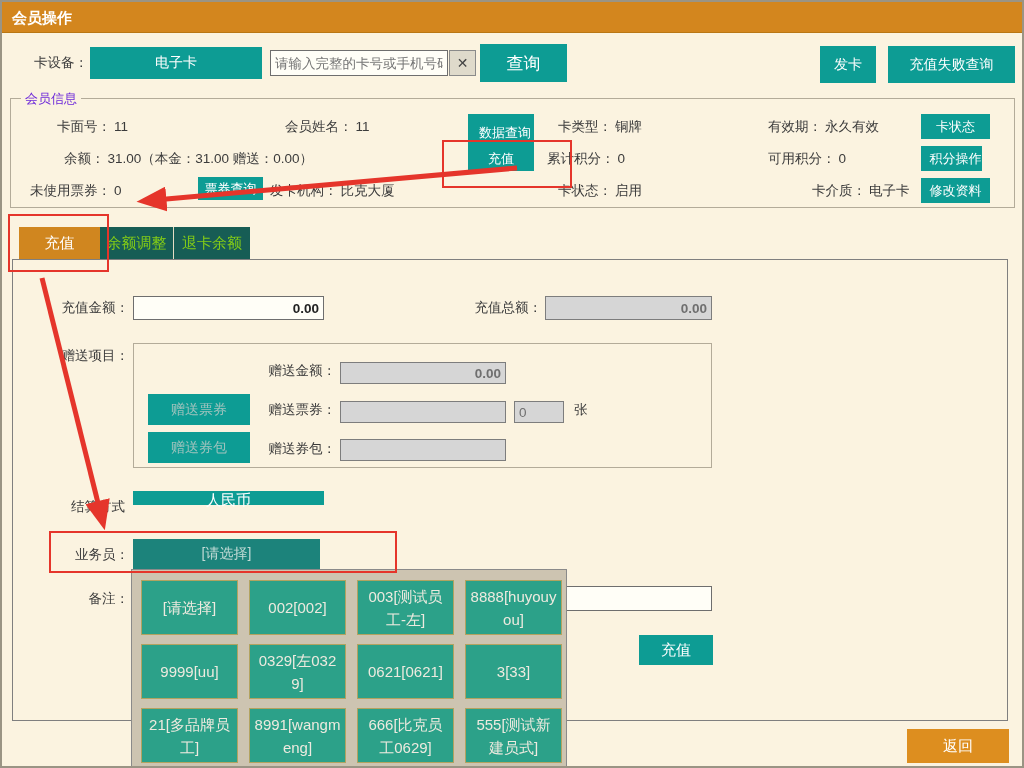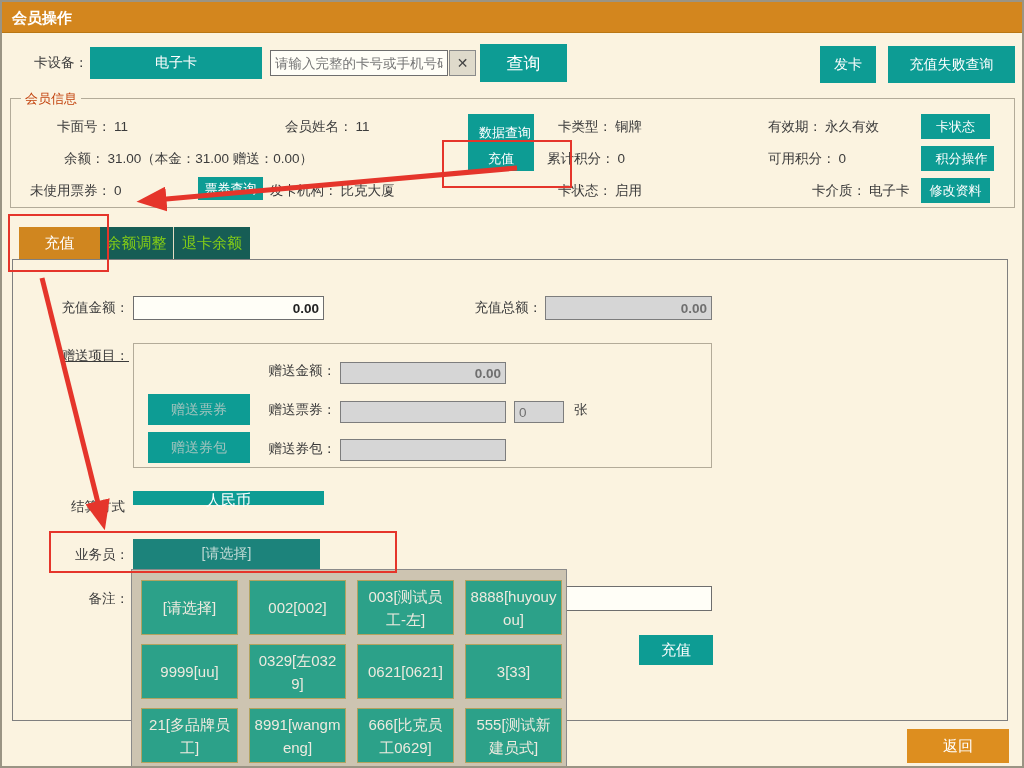--- a/index.html
+++ b/index.html
@@ -24,21 +24,21 @@
   .muted-text { color:#9FC3BD; }
   .inp {
     background:#FFFEF7; border:1px solid #6e6e6e; font-size:13.5px;
     color:#222; padding:0 4px; font-family:inherit;
   }
   .inp.num { text-align:right;font-weight:bold; }
   .inp:disabled, .inp.disabled {
     background:#D6D6D6; border:1px solid #7d7d7d; color:#6f6f6f;
   }
   .groupbox { border:1px solid #b3ab99; }
-  .legend { background:#FBF3E0; padding:0 4px; font-size:13px; color:#c2410c; }
+  .legend { background:#FBF3E0; padding:0 4px; font-size:13px; color:#6d28d9; }
   .tab { height:32px; color:#fff; font-size:15px; text-align:center; line-height:32px; float:left; }
   .tab.active { background:#D0861F; }
   .tab.inactive { background:#175D55; color:#84cc16; }
   .tab.sep { border-left:1px solid #e6ddc4; }
   #content-panel { border:1px solid #7f7f7f; background:#FBF3E0; }
   #dropdown-panel {
     background:#CDC4B1; border:1px solid #8a8a8a; z-index:20;
     display:grid; grid-template-columns:repeat(4,97px);
     grid-auto-rows:55px; gap:9px 11px; padding:10px 0 0 9px;
     align-content:start;
@@ -91,21 +91,21 @@
   <div class="abs lbl pair" style="left:62px;top:144px;line-height:25px;">
     <span>余额：</span><span class="val">31.00（本金：31.00 赠送：0.00）</span>
   </div>
   <button class="abs btn-teal" style="left:466px;top:144px;width:66px;height:25px;">充值</button>
   <div class="abs lbl pair" style="left:545px;top:144px;line-height:25px;">
     <span>累计积分：</span><span class="val">0</span>
   </div>
   <div class="abs lbl pair" style="left:766px;top:144px;line-height:25px;">
     <span>可用积分：</span><span class="val">0</span>
   </div>
-  <button class="abs btn-teal" style="left:919px;top:144px;width:73px;height:25px;padding-left:8px;">积分操作</button>
+  <button class="abs btn-teal" style="left:919px;top:144px;width:61px;height:25px;padding-left:8px;">积分操作</button>
 
   <div class="abs lbl pair" style="left:28px;top:176px;line-height:25px;">
     <span>未使用票券：</span><span class="val">0</span>
   </div>
   <button class="abs btn-teal" style="left:196px;top:175px;width:65px;height:23px;">票券查询</button>
   <div class="abs lbl pair" style="left:268px;top:176px;line-height:25px;">
     <span>发卡机构：</span><span class="val">比克大厦</span>
   </div>
   <div class="abs lbl pair" style="left:556px;top:176px;line-height:25px;">
     <span>卡状态：</span><span class="val">启用</span>
@@ -121,21 +121,21 @@
     <div class="tab inactive sep" style="width:77px;">退卡余额</div>
   </div>
 
   <div id="content-panel" class="abs" style="left:10px;top:257px;width:996px;height:462px;"></div>
 
   <div class="abs lbl r" style="left:30px;top:294px;width:97px;line-height:24px;">充值金额：</div>
   <input class="abs inp num" style="left: 131px; top: 294px; width: 191px; height: 24px;" value="0.00">
   <div class="abs lbl r" style="left:448px;top:294px;width:92px;line-height:24px;">充值总额：</div>
   <input class="abs inp num" disabled="" style="left: 543px; top: 294px; width: 167px; height: 24px;" value="0.00">
 
-  <div class="abs lbl r" style="left:30px;top:345px;width:97px;line-height:18px;text-decoration:underline;">赠送项目：</div>
+  <div class="abs lbl r" style="left:30px;top:345px;width:97px;line-height:18px;">赠送项目：</div>
   <div class="abs groupbox" style="left:131px;top:341px;width:579px;height:125px;"></div>
 
   <div class="abs lbl r" style="left:252px;top:356px;width:82px;line-height:25px;">赠送金额：</div>
   <input class="abs inp num" disabled="" style="left: 338px; top: 360px; width: 166px; height: 22px;" value="0.00">
 
   <button class="abs btn-teal big muted-text" style="left:146px;top:392px;width:102px;height:31px;">赠送票券</button>
   <div class="abs lbl r" style="left:252px;top:395px;width:82px;line-height:25px;">赠送票券：</div>
   <input class="abs inp" disabled="" style="left: 338px; top: 399px; width: 166px; height: 22px;" value="">
   <input class="abs inp" disabled="" style="left: 512px; top: 399px; width: 50px; height: 22px;" value="0">
   <div class="abs lbl" style="left:572px;top:395px;line-height:25px;">张</div>

